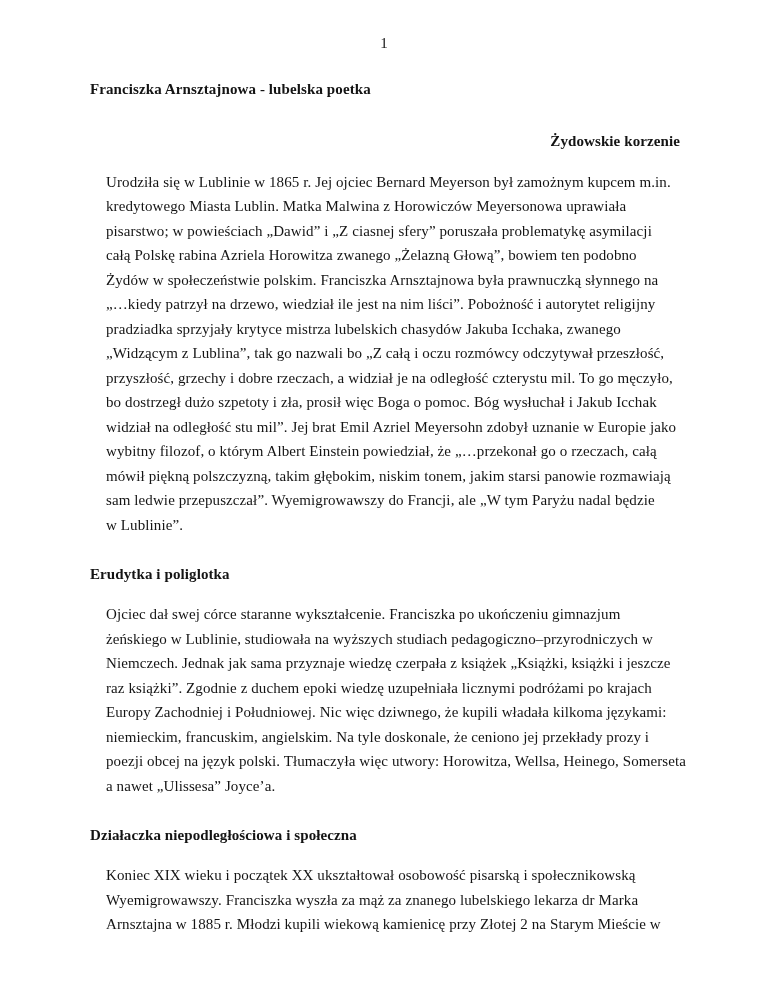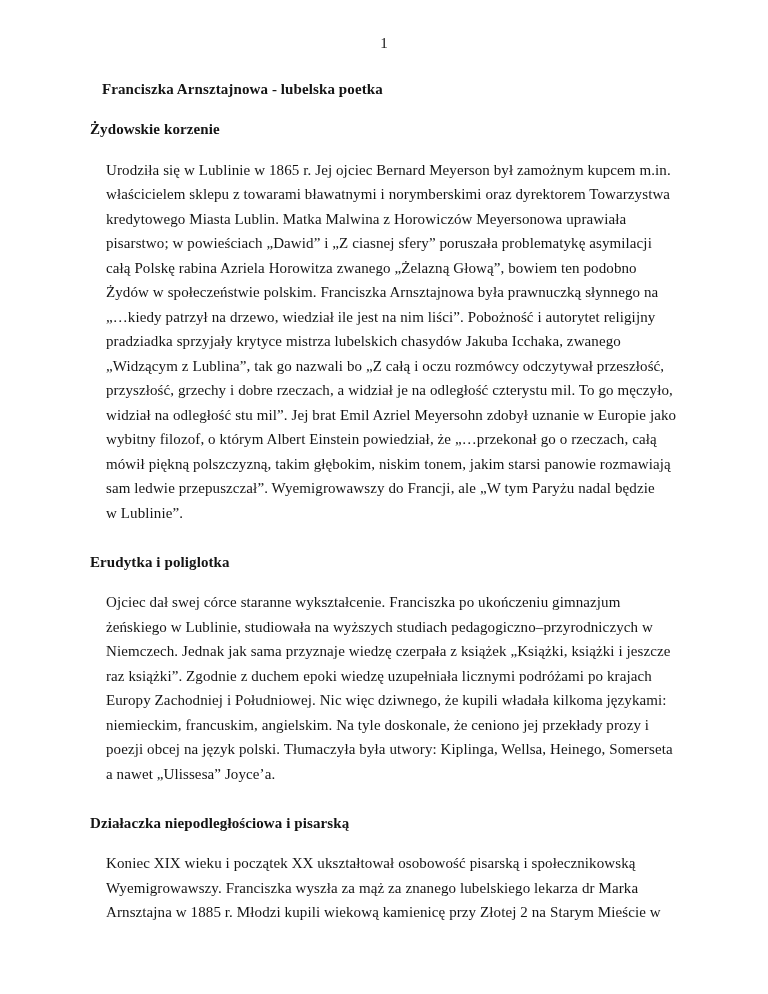--- a/index.html
+++ b/index.html
@@ -30,72 +30,73 @@
     white-space: pre;
     letter-spacing: 0.1px;
   }
   .page-number {
     margin-top: 31px;
     text-align: center;
     
     margin-left: -2px;
   }
   .doc-title {
-    margin: 21px 0 0 12px;
+    margin: 21px 0 0 0;
     font-weight: bold;
   }
   .section-heading {
     margin: 24.5px 0 0 0;
     font-weight: bold;
   }
   .section-heading.first {
-    margin-top: 16px;
+    margin-top: 28px;
+    text-align: right;
   }
   .para {
     margin: 16px;
   }
 </style>
 </head>
 <body>
 
 <div class="page">
   <div class="line page-number">1</div>
 
   <div class="line doc-title">Franciszka Arnsztajnowa - lubelska poetka</div>
 
   <div id="sections">
       <div class="line section-heading first">Żydowskie korzenie</div>
       <div class="para">
         <div class="line">Urodziła się w Lublinie w 1865 r. Jej ojciec Bernard Meyerson był zamożnym kupcem m.in.</div>
-        <div class="line">właścicielem sklepu z towarami bławatnymi i norymberskimi oraz dyrektorem Towarzystwa</div>
         <div class="line">kredytowego Miasta Lublin. Matka Malwina z Horowiczów Meyersonowa uprawiała</div>
         <div class="line">pisarstwo; w powieściach „Dawid” i „Z ciasnej sfery” poruszała problematykę asymilacji</div>
         <div class="line">całą Polskę rabina Azriela Horowitza zwanego „Żelazną Głową”, bowiem ten podobno</div>
         <div class="line">Żydów w społeczeństwie polskim. Franciszka Arnsztajnowa była prawnuczką słynnego na</div>
         <div class="line">„…kiedy patrzył na drzewo, wiedział ile jest na nim liści”. Pobożność i autorytet religijny</div>
         <div class="line">pradziadka sprzyjały krytyce mistrza lubelskich chasydów Jakuba Icchaka, zwanego</div>
         <div class="line">„Widzącym z Lublina”, tak go nazwali bo „Z całą i oczu rozmówcy odczytywał przeszłość,</div>
         <div class="line">przyszłość, grzechy i dobre rzeczach, a widział je na odległość czterystu mil. To go męczyło,</div>
+        <div class="line">bo dostrzegł dużo szpetoty i zła, prosił więc Boga o pomoc. Bóg wysłuchał i Jakub Icchak</div>
         <div class="line">widział na odległość stu mil”. Jej brat Emil Azriel Meyersohn zdobył uznanie w Europie jako</div>
         <div class="line">wybitny filozof, o którym Albert Einstein powiedział, że „…przekonał go o rzeczach, całą</div>
         <div class="line">mówił piękną polszczyzną, takim głębokim, niskim tonem, jakim starsi panowie rozmawiają</div>
         <div class="line">sam ledwie przepuszczał”. Wyemigrowawszy do Francji, ale „W tym Paryżu nadal będzie</div>
         <div class="line">w Lublinie”.</div>
       </div>
       <div class="line section-heading">Erudytka i poliglotka</div>
       <div class="para">
         <div class="line">Ojciec dał swej córce staranne wykształcenie. Franciszka po ukończeniu gimnazjum</div>
         <div class="line">żeńskiego w Lublinie, studiowała na wyższych studiach pedagogiczno–przyrodniczych w</div>
         <div class="line">Niemczech. Jednak jak sama przyznaje wiedzę czerpała z książek „Książki, książki i jeszcze</div>
         <div class="line">raz książki”. Zgodnie z duchem epoki wiedzę uzupełniała licznymi podróżami po krajach</div>
         <div class="line">Europy Zachodniej i Południowej. Nic więc dziwnego, że kupili władała kilkoma językami:</div>
         <div class="line">niemieckim, francuskim, angielskim. Na tyle doskonale, że ceniono jej przekłady prozy i</div>
-        <div class="line">poezji obcej na język polski. Tłumaczyła była utwory: Kiplinga, Wellsa, Heinego, Somerseta</div>
+        <div class="line">poezji obcej na język polski. Tłumaczyła więc utwory: Horowitza, Wellsa, Heinego, Somerseta</div>
         <div class="line">a nawet „Ulissesa” Joyce’a.</div>
       </div>
-      <div class="line section-heading">Działaczka niepodległościowa i pisarską</div>
+      <div class="line section-heading">Działaczka niepodległościowa i społeczna</div>
       <div class="para">
         <div class="line">Koniec XIX wieku i początek XX ukształtował osobowość pisarską i społecznikowską</div>
         <div class="line">Wyemigrowawszy. Franciszka wyszła za mąż za znanego lubelskiego lekarza dr Marka</div>
         <div class="line">Arnsztajna w 1885 r. Młodzi kupili wiekową kamienicę przy Złotej 2 na Starym Mieście w</div>
       </div>
     </div>
 </div>
 
 </body></html>

